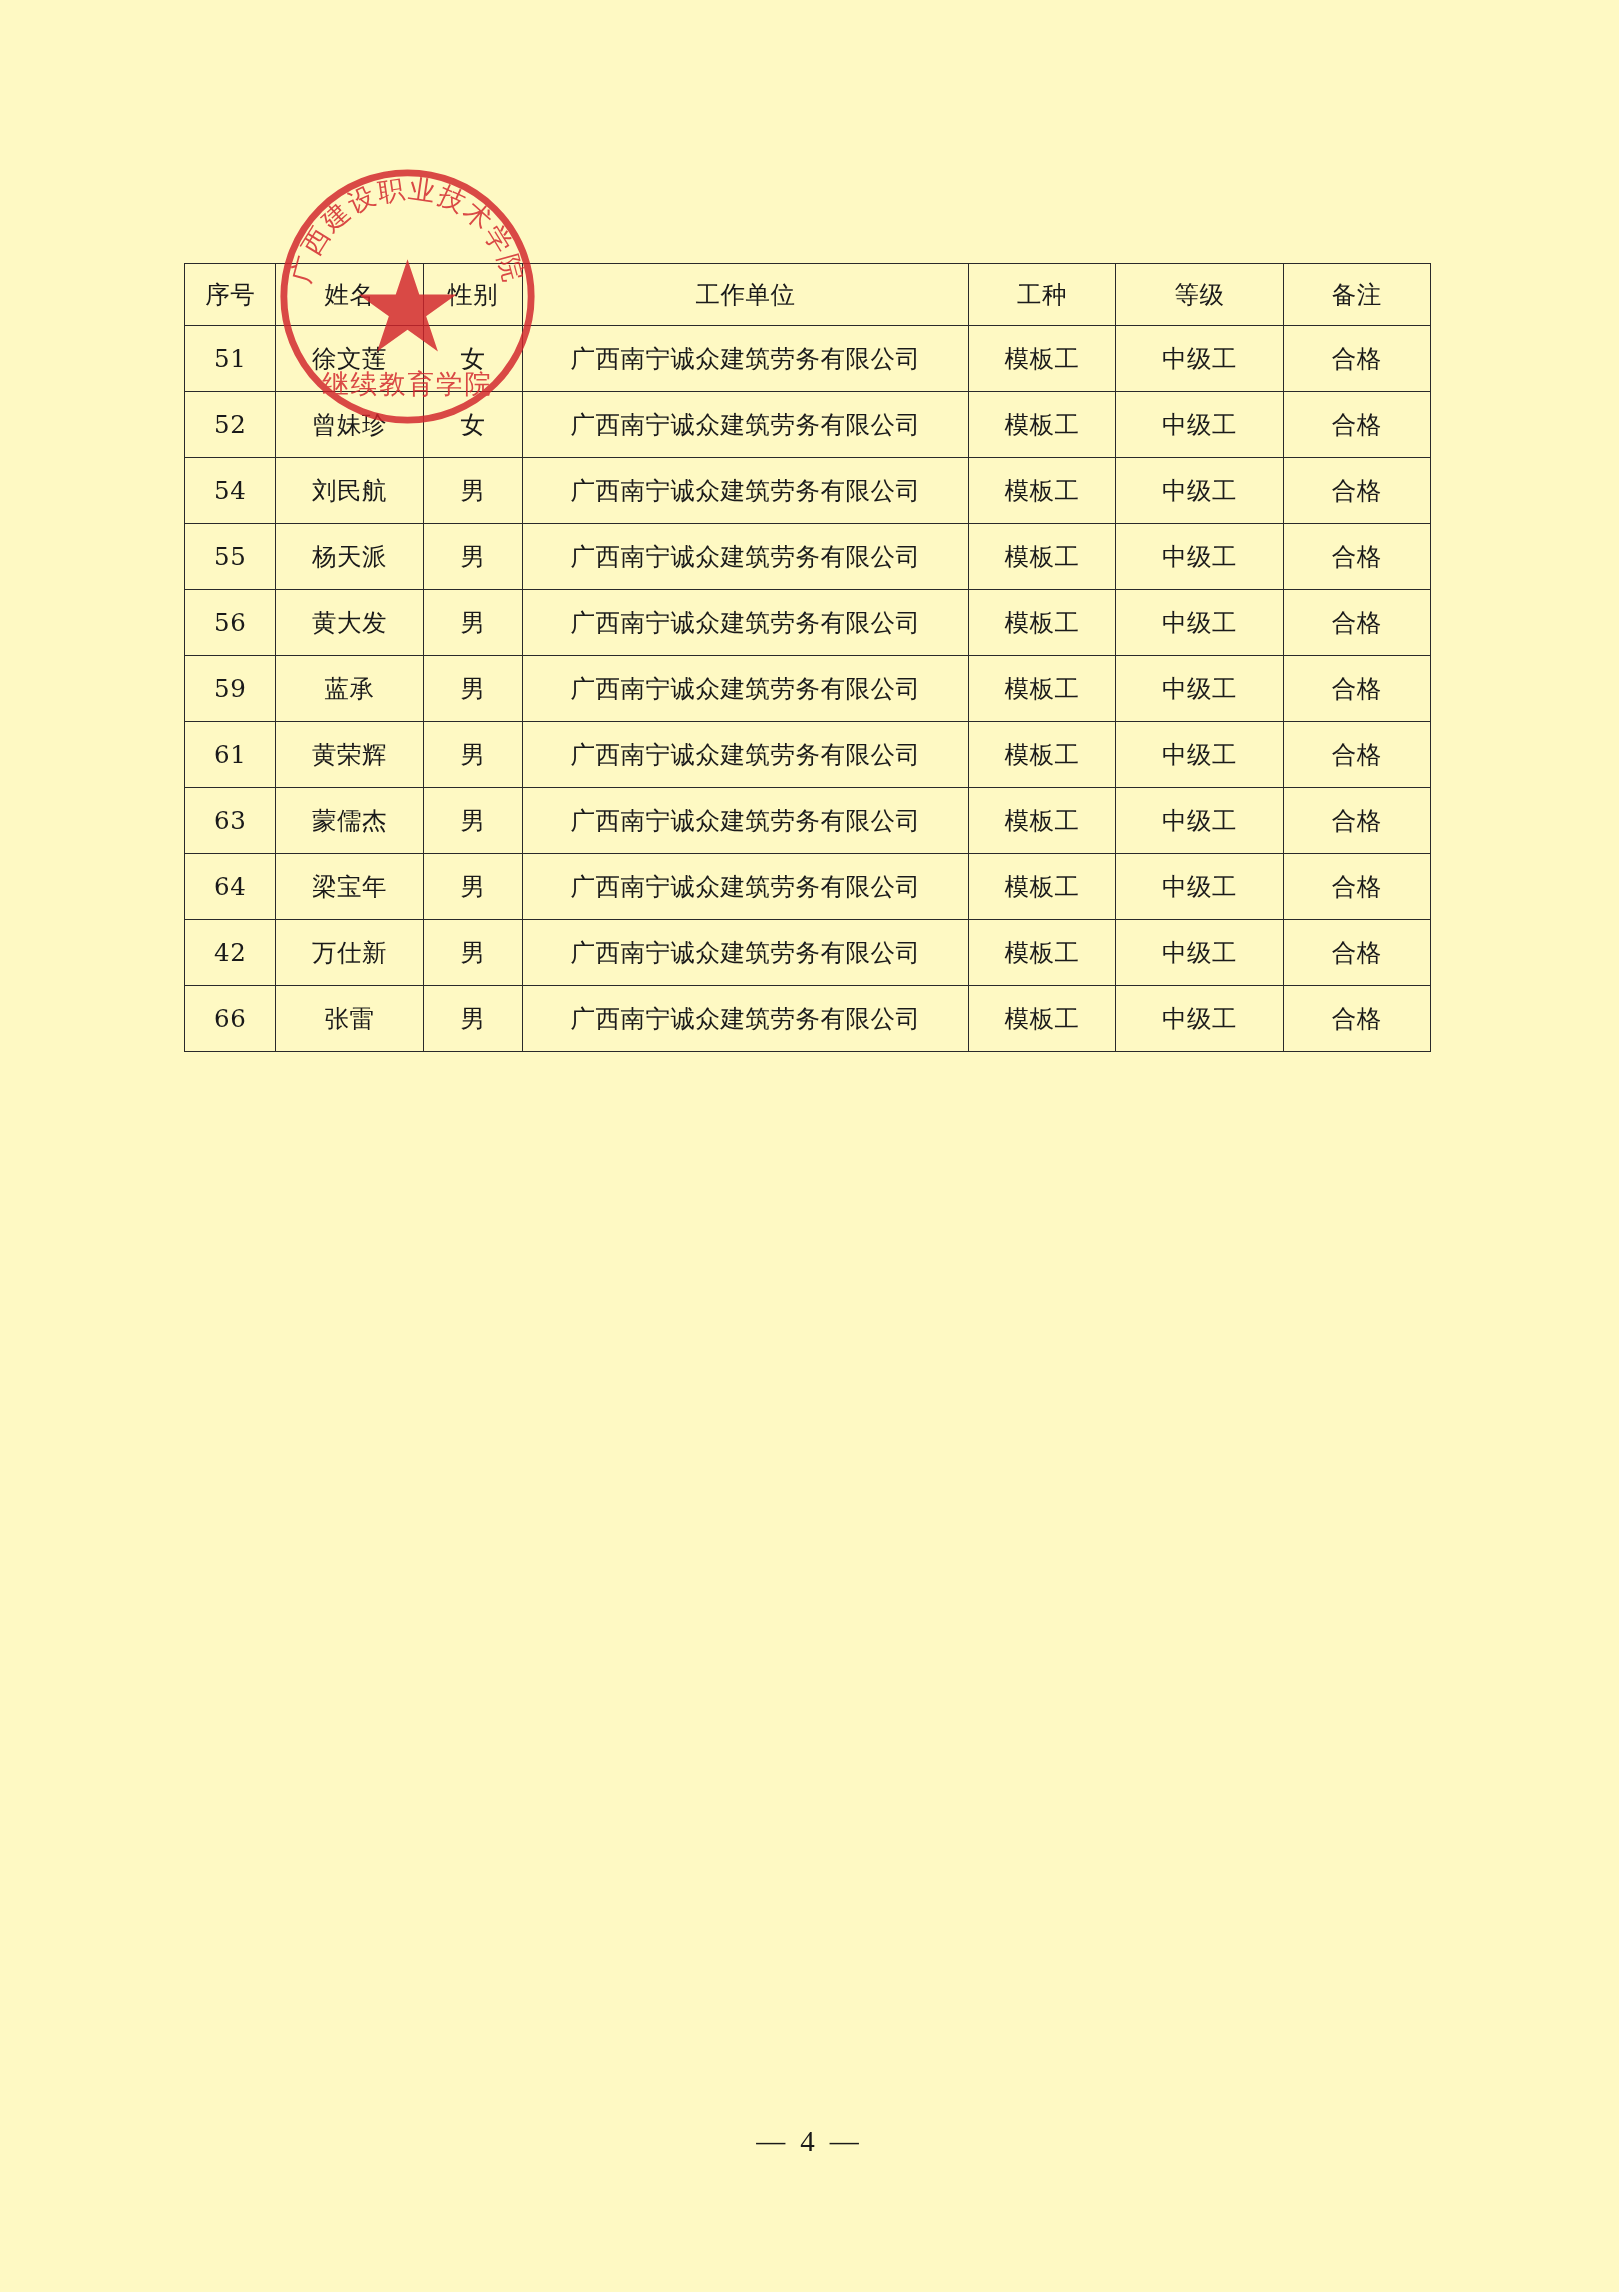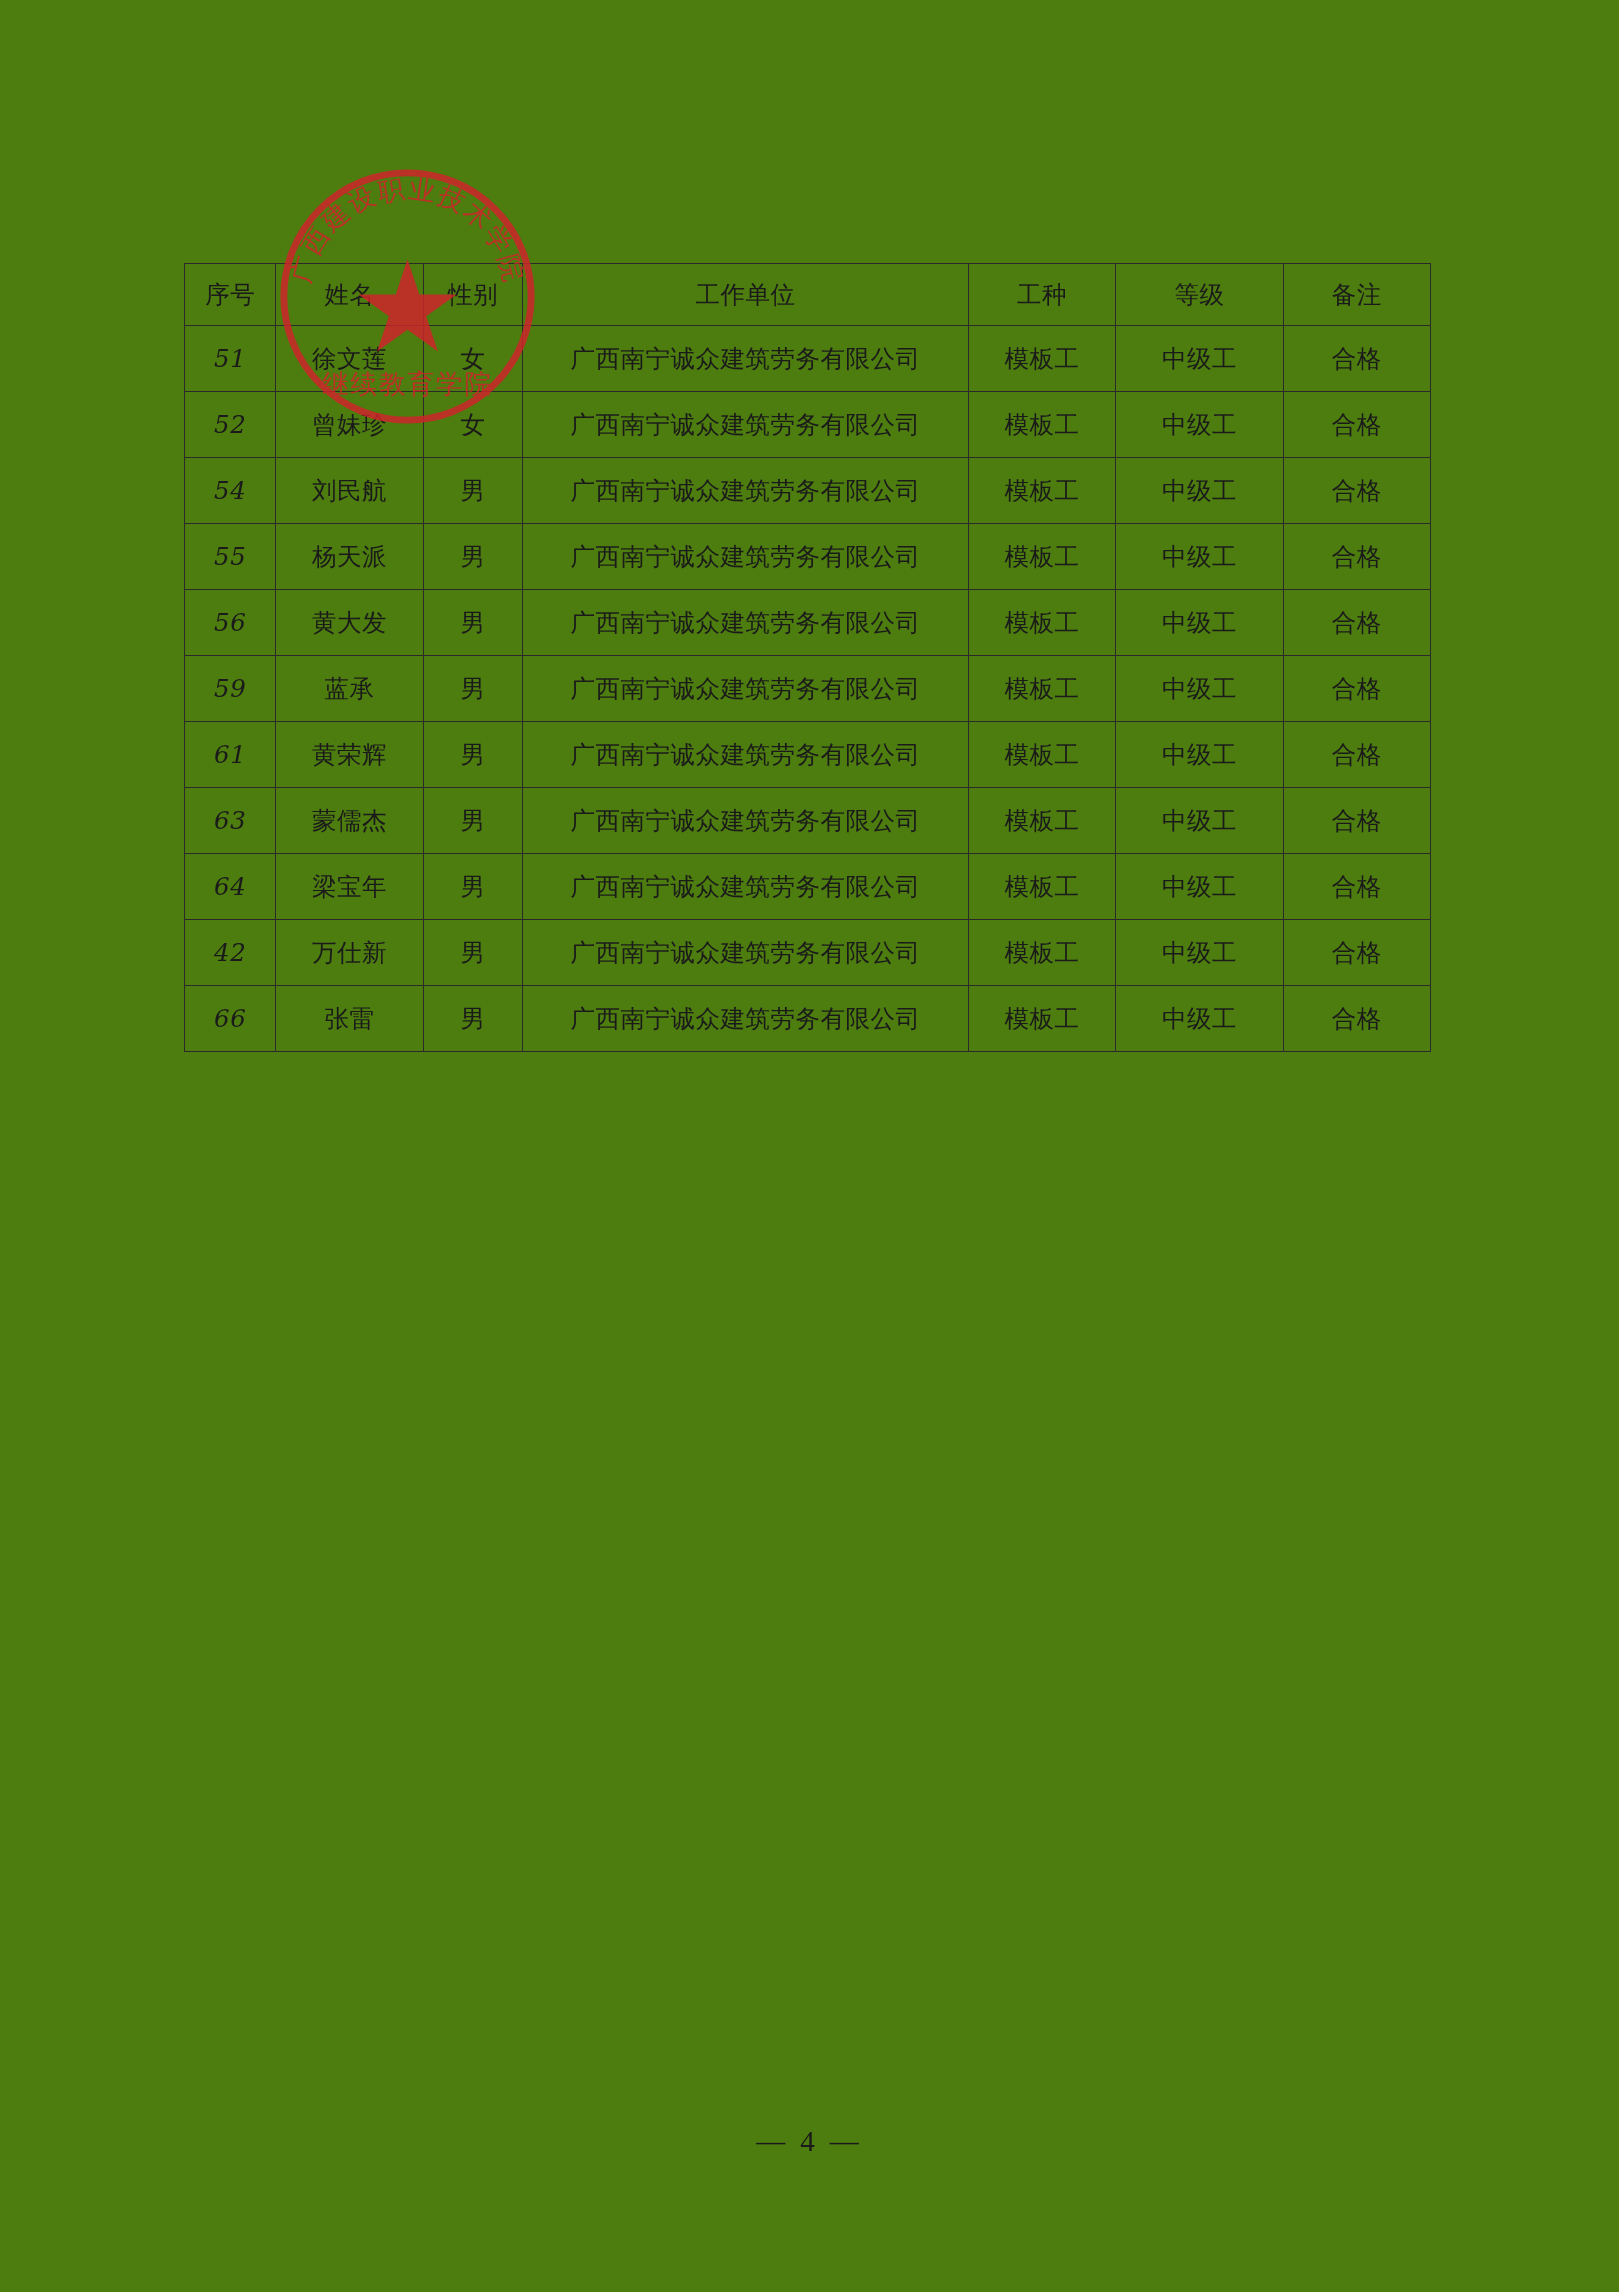--- a/index.html
+++ b/index.html
@@ -13,21 +13,21 @@
     font-family: "Liberation Serif", serif;
     color: #1a1a1a;
     position: relative;
     overflow: hidden;
   }
   .page {
     position: absolute;
     left: 0; top: 0;
     width: 1619px;
     height: 2293px;
-    background: #4d7c0f;
+    background: #fef9c3;
   }
   .doc-table-wrap {
     position: absolute;
     left: 184px;
     top: 263px;
     width: 1247px;
   }
   table.doc-table {
     border-collapse: collapse;
     width: 1247px;
@@ -52,21 +52,20 @@
   .col-idx { width: 90px; }
   .col-name { width: 145px; }
   .col-gender { width: 98px; }
   .col-unit { width: 439px; }
   .col-type { width: 145px; }
   .col-level { width: 165px; }
   .col-note { width: 145px; }
   .cell-num {
     font-family: "Liberation Serif", serif;
     font-size: 25.5px;
-    font-style: italic;
   }
   .unit-cell {
     font-size: 24.5px;
     letter-spacing: 0px;
   }
   .page-number {
     position: absolute;
     left: 0;
     top: 2125px;
     width: 1619px;

